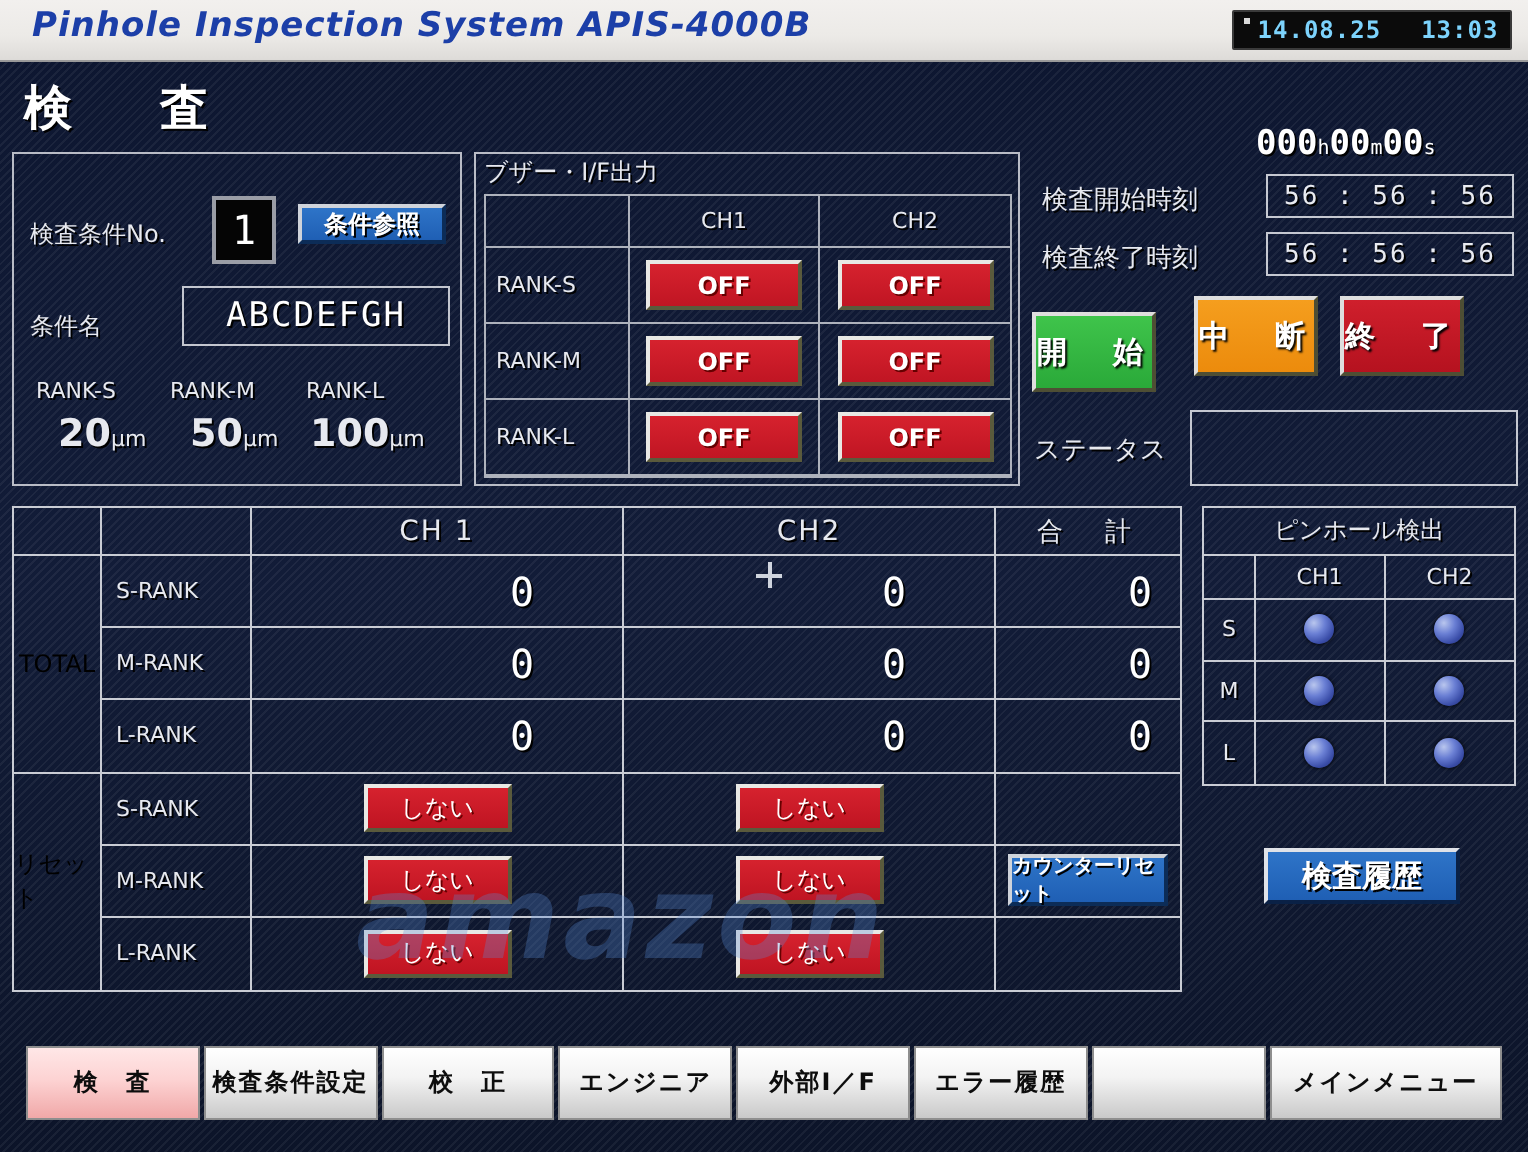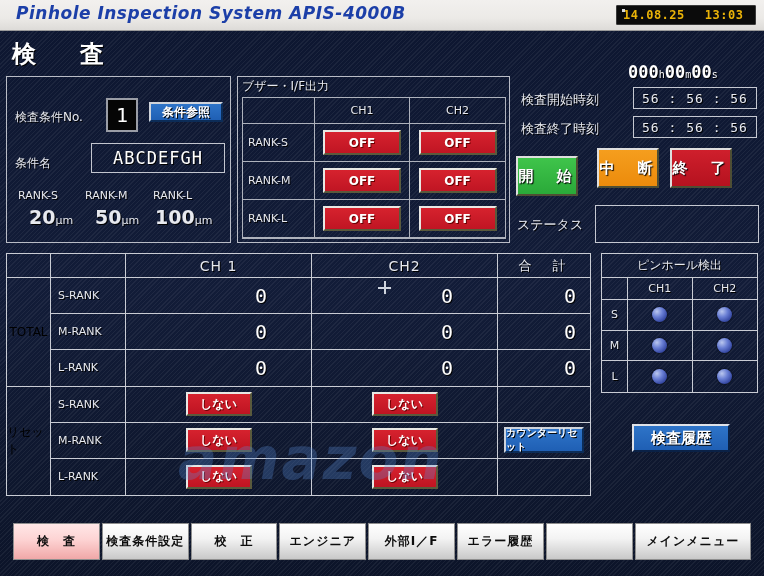--- a/index.html
+++ b/index.html
@@ -36,24 +36,24 @@
     font-size: 17px; font-weight: bold; font-style: italic;
     letter-spacing: 0.5px;
     color: #1c3fa8;
   }
   #clock {
     position: absolute; right: 8px; top: 5px;
     width: 140px; height: 20px;
     background: #0b0b0b;
     border: 1px solid #3a3a3a;
     border-radius: 1px;
-    color: #eab308;
+    color: #7dd3fc;
     font-family: "DejaVu Sans Mono", "Liberation Mono", monospace;
     font-size: 12px; font-weight: bold;
-    display: flex; align-items: center; 
+    display: flex; align-items: center; justify-content: center;
     letter-spacing: 0.5px;
   }
   #clock .dot {
     position: absolute; left: 5px; top: 3px;
     width: 3px; height: 3px; background: #d8d8d8;
   }
   #clock .cdate { margin-left: 6px; }
   #clock .ctime { margin-left: 20px; }
 
   
@@ -209,26 +209,26 @@
   }
   .mt-rank { font-size: 11px; justify-content: flex-start; padding-left: 7px; }
   .seg {
     font-family: "DejaVu Sans Mono", "Liberation Mono", monospace;
     font-size: 20px; color: #ffffff;
     width: 100%; text-align: right; padding-right: 44px;
     text-shadow: 1px 1px 0 #000;
   }
   .seg.total-col { padding-right: 14px; }
   .small-red-btn {
-    width: 66px; height: 24px;
+    width: 74px; height: 24px;
     background: linear-gradient(180deg,#d6222e 0%, #bf1422 100%);
     border-top: 2px solid #e8e8e4; border-left: 2px solid #e8e8e4;
     border-right: 2px solid #5a5a3c; border-bottom: 2px solid #5a5a3c;
     display: flex; align-items: center; justify-content: center;
-    color: #ffffff; font-size: 12px; font-weight: bold;
+    color: #ffffff; font-size: 12px; font-weight: normal;
     text-shadow: 1px 1px 0 #600;
   }
   #counter-reset-btn {
     width: 80px; height: 26px;
     background: linear-gradient(180deg,#2e74c8 0%, #1f5fb4 100%);
     border-top: 2px solid #cfd3da; border-left: 2px solid #cfd3da;
     border-right: 2px solid #0c2c57; border-bottom: 2px solid #0c2c57;
     display: flex; align-items: center; justify-content: center;
     color: #ffffff; font-size: 10px; font-weight: bold;
     text-shadow: 1px 1px 0 #000;

